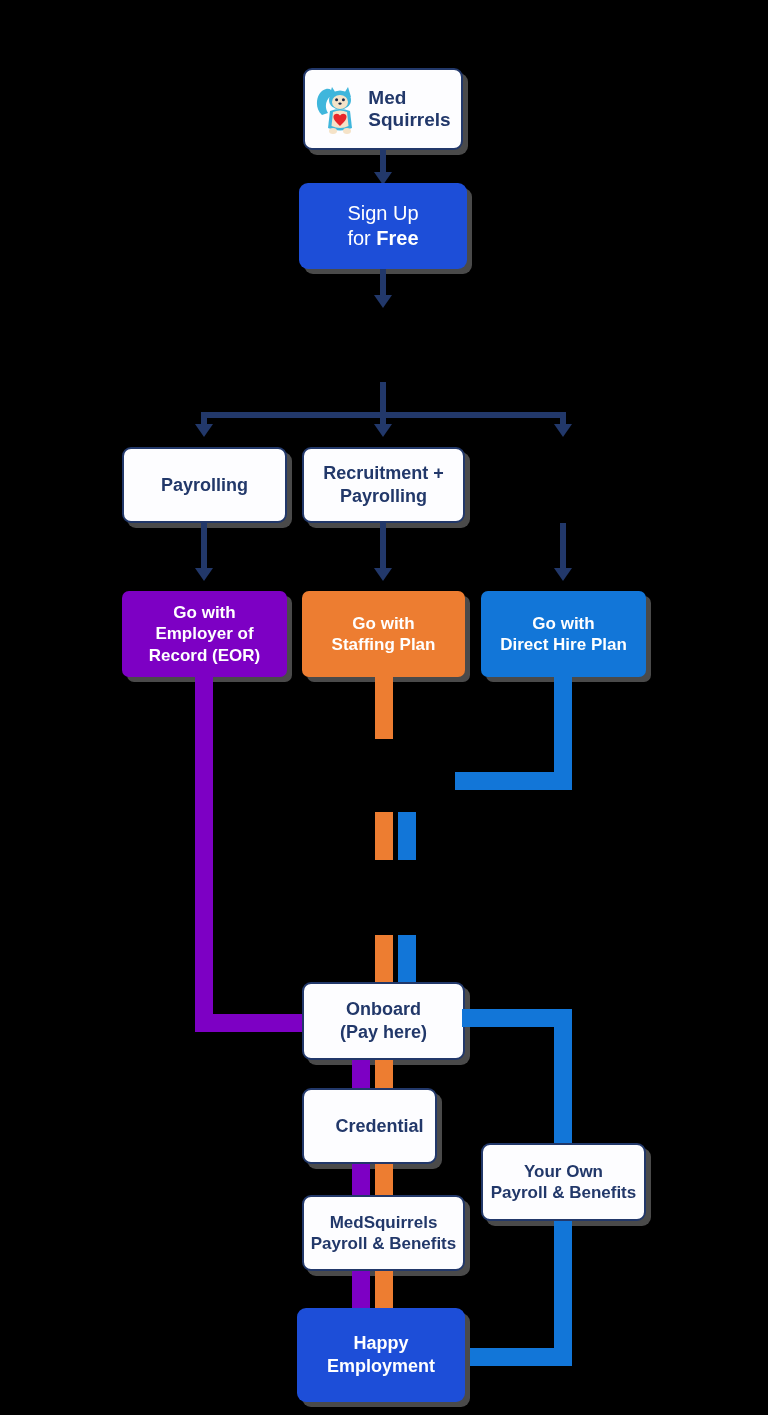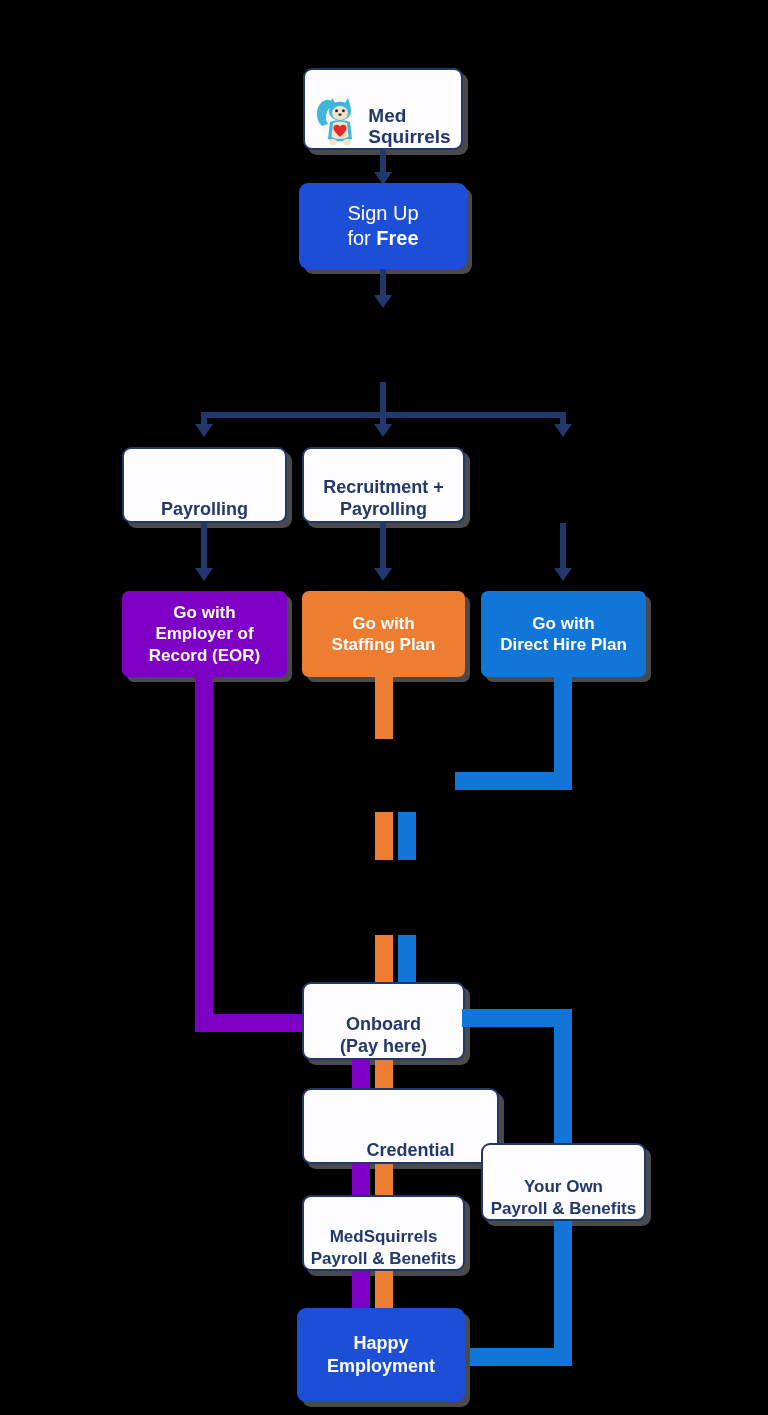--- a/index.html
+++ b/index.html
@@ -18,21 +18,20 @@
   
   .node{position:absolute;box-sizing:border-box;display:flex;align-items:center;justify-content:center;text-align:center;}
 
   .node.white{
     background:#FDFDFF;
     border:2px solid #22386A;
     border-radius:9px;
     color:#22386A;
     font-weight:bold;
     box-shadow:5px 5px 0 0 #4a4a4a;
-    align-items:flex-end;
   }
   .node.navy{
     background:#1d4ed8;
     border-radius:9px;
     color:#FFFFFF;
     box-shadow:5px 5px 0 0 #4a4a4a;
   }
   .node.purple{
     background:#7D00C4;border-radius:7px;color:#fff;font-weight:bold;
     box-shadow:5px 5px 0 0 #4a4a4a;
@@ -186,21 +185,21 @@
       <span>(Pay here)</span>
     </span>
   </div>
 
   <div class="conn blue" style="left:462px;top:1009px;width:110px;height:18px;"></div>
   <div class="conn blue" style="left:554px;top:1009px;width:18px;height:135px;"></div>
 
   <div class="conn purple" style="left:352px;top:1060px;width:18px;height:30px;"></div>
   <div class="conn orange" style="left:375px;top:1060px;width:18px;height:30px;"></div>
 
-  <div class="node white" style="left:302px;top:1088px;width:197px;height:76px;padding-left:20px;">
+  <div class="node white" style="left:302px;top:1088px;width:135px;height:76px;padding-left:20px;">
     <span class="lbl l2">Credential</span>
   </div>
 
   <div class="conn purple" style="left:352px;top:1164px;width:18px;height:32px;"></div>
   <div class="conn orange" style="left:375px;top:1164px;width:18px;height:32px;"></div>
 
   <div class="node white" style="left:481px;top:1143px;width:165px;height:78px;">
     <span class="lbl l3">
       <span>Your Own</span><br>
       <span>Payroll &amp; Benefits</span>

